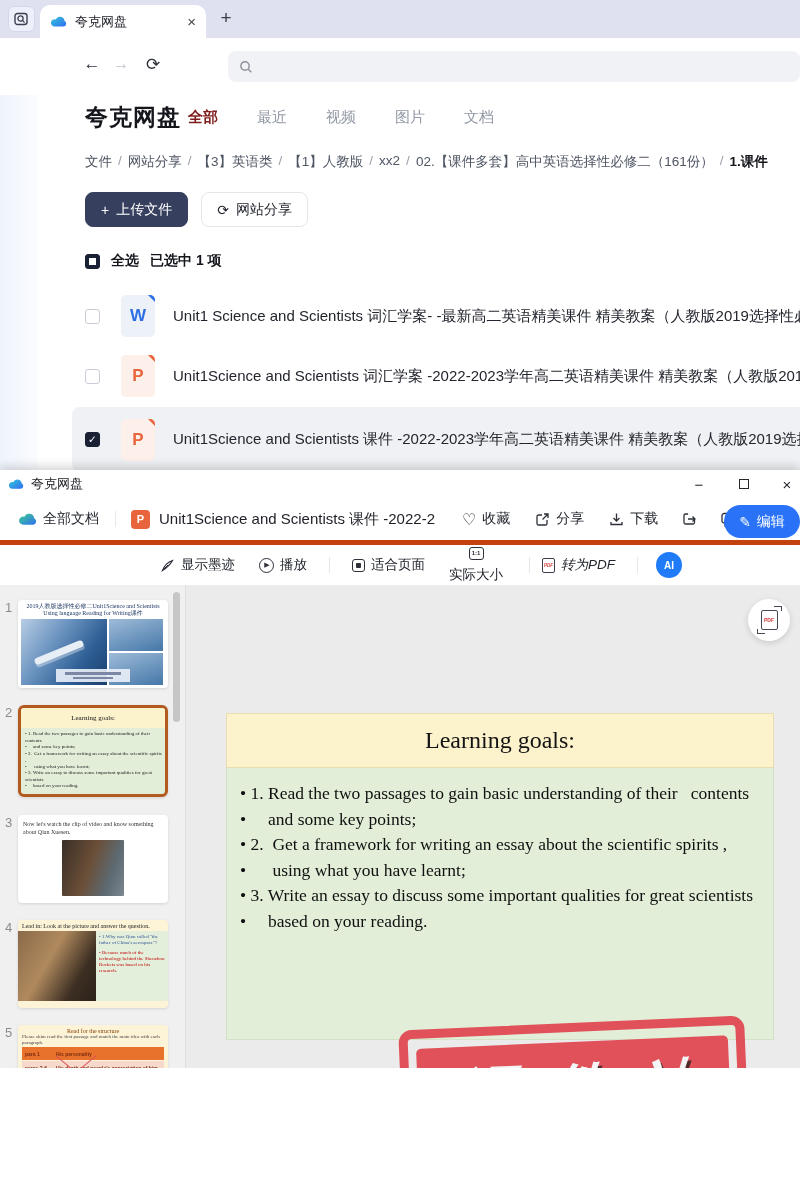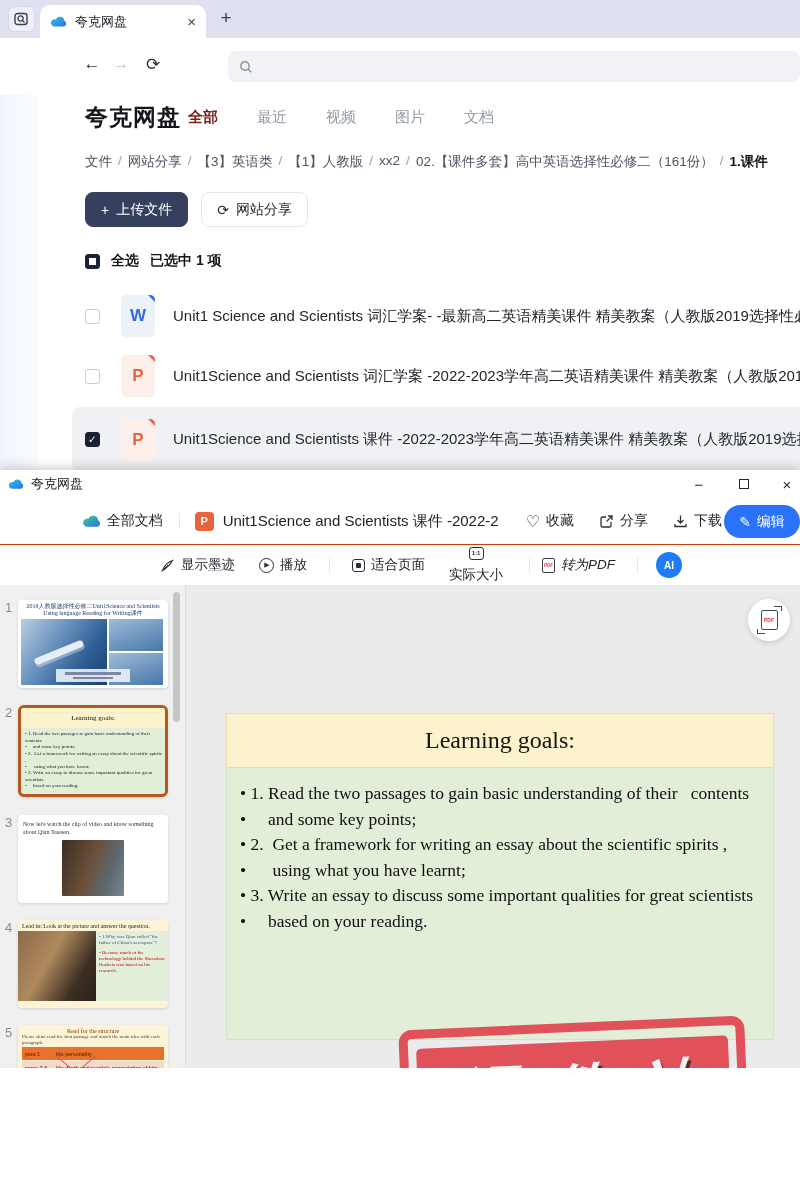--- a/index.html
+++ b/index.html
@@ -48,21 +48,21 @@
   .ficon.w .fold { border-top:7px solid #2e6ee4; }
   .ficon.p .fold { border-top:7px solid #e8643c; }
   .fname { margin-left:18px; font-size:15px; color:#23262e; white-space:nowrap; overflow:hidden; flex:1; }
 
   
   .viewer { position:absolute; top:470px; left:0; width:800px; height:730px; background:#fff; box-shadow:0 -3px 10px rgba(0,0,0,.18); }
   .titlebar { position:absolute; top:0; left:0; width:800px; height:28px; display:flex; align-items:center; padding-left:8px; gap:7px; font-size:13px; color:#1c1e24; }
   .wc { position:absolute; top:5px; width:18px; height:18px; display:flex; align-items:center; justify-content:center; color:#26282e; font-size:15px; }
   .wc-min { right:92px; } .wc-max { right:47px; } .wc-close { right:4px; }
   .maxbox { width:10px; height:10px; border:1.3px solid #26282e; }
-  .vtoolbar { position:absolute; top:28px; left:0; width:800px; height:47px; display:flex; align-items:center; border-bottom:1px solid #c2410c;justify-content:flex-end; }
+  .vtoolbar { position:absolute; top:28px; left:0; width:800px; height:47px; display:flex; align-items:center; border-bottom:5px solid #c2410c; }
   .vt-item { display:flex; align-items:center; gap:6px; font-size:14px; color:#23262e; }
   .vdiv { width:1px; height:16px; background:#e7e8ec; }
   .pchip { width:19px; height:19px; border-radius:4px; background:#e8643c; color:#fff; font-size:11px; font-weight:700; display:flex; align-items:center; justify-content:center; }
   .doc-name { width:276px; font-size:15px; color:#1d1f26; white-space:nowrap; overflow:hidden; }
   .edit-btn { position:absolute; right:0; top:7px; width:76px; height:33px; background:#2a72f8; border-radius:17px; color:#fff; font-size:14px; display:flex; align-items:center; justify-content:center; gap:6px; }
   .view2 { position:absolute; top:75px; left:0; width:800px; height:40px; background:#fff; display:flex; align-items:center; font-size:13.5px; color:#23262e; }
   .v2-item { display:flex; align-items:center; gap:6px; }
   .play-circ { width:15px; height:15px; border:1.4px solid #2d3038; border-radius:50%; display:flex; align-items:center; justify-content:center; font-size:7px; color:#2d3038; padding-left:1px; }
   .box-ico { width:13px; height:13px; border:1.5px solid #2d3038; border-radius:3px; display:flex; align-items:center; justify-content:center; }
   .box-ico .dot { width:5px; height:5px; background:#2d3038; border-radius:1px; }

